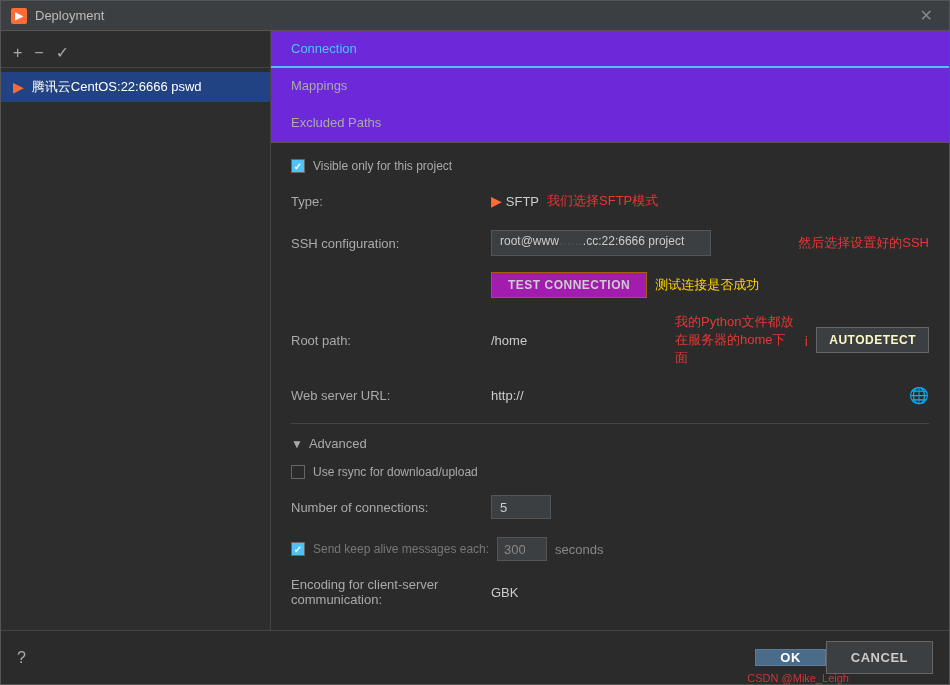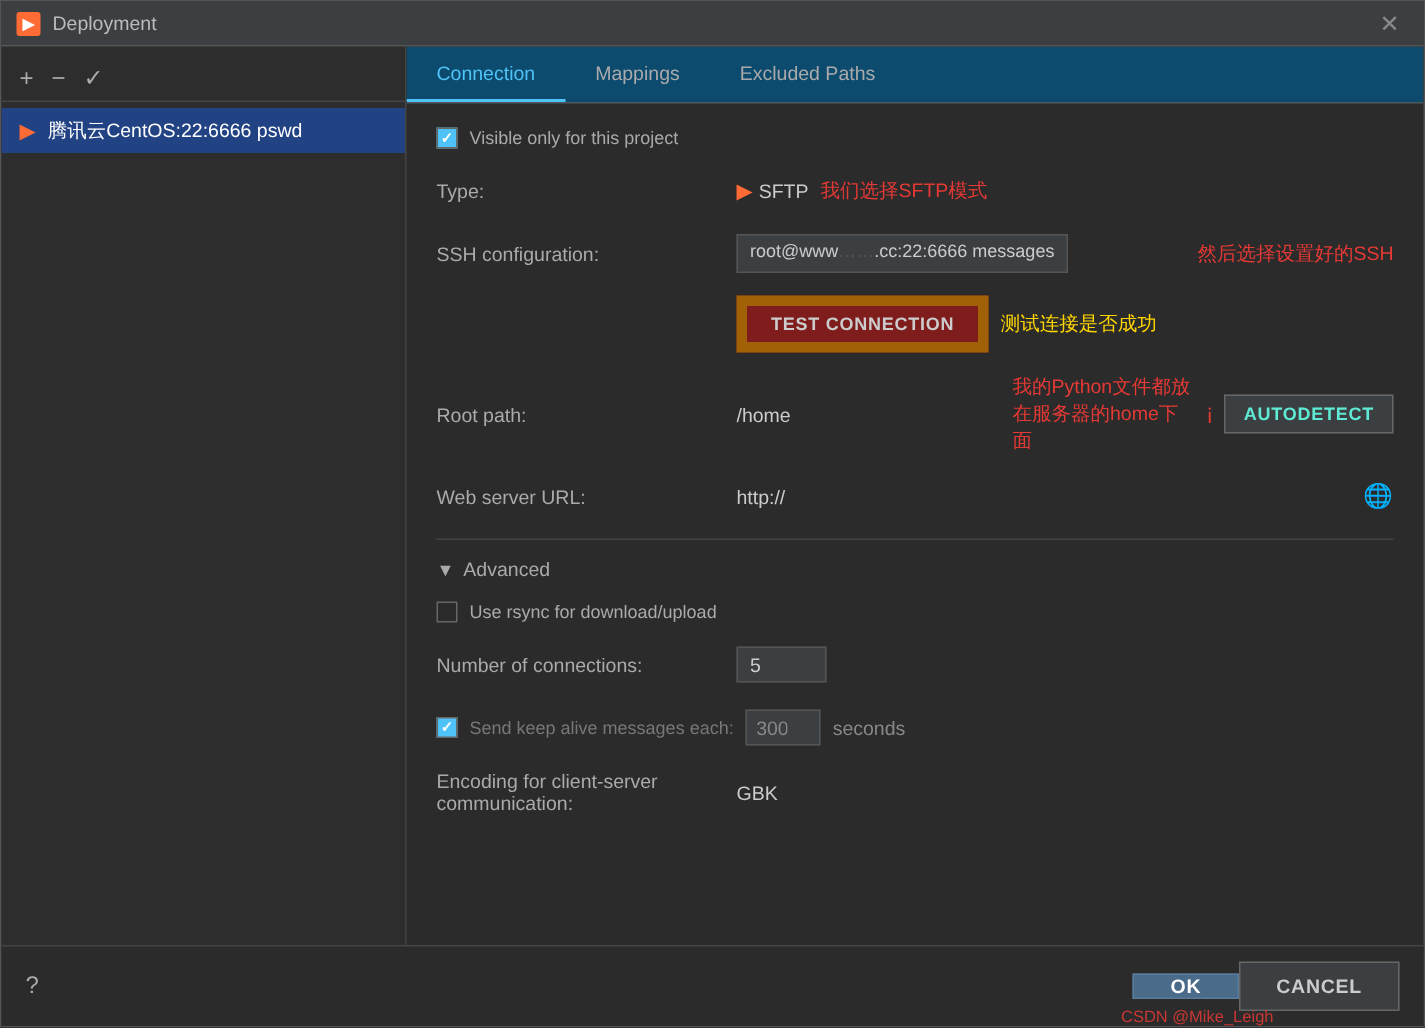--- a/index.html
+++ b/index.html
@@ -104,22 +104,23 @@
     }
     .right-panel {
       flex: 1;
       display: flex;
       flex-direction: column;
       overflow: hidden;
     }
     .tabs {
       display: flex;
       border-bottom: 1px solid #555;
-      background: #0c4a6e;
-      flex-shrink: 0;
+      background: #6d28d9;
+      flex-shrink: 0;
+      flex-direction: column;
     }
     .tab {
       padding: 10px 20px;
       cursor: pointer;
       color: #aaa;
       border-bottom: 2px solid transparent;
       font-size: 13px;
     }
     .tab.active {
       color: #4fc3f7;
@@ -190,22 +191,22 @@
     }
     .annotation-red {
       color: #e53935;
       font-size: 13px;
     }
     .annotation-yellow {
       color: #ffd600;
       font-size: 13px;
     }
     .btn-test {
-      background: #7f1d1d;
-      border: 7px solid #a16207;
+      background: #a21caf;
+      border: 1px solid #a16207;
       color: #ccc;
       padding: 5px 16px;
       cursor: pointer;
       font-size: 12px;
       font-weight: bold;
       letter-spacing: 0.5px;
     }
     .root-path-field {
       background: transparent;
       border: none;
@@ -214,21 +215,21 @@
       flex: 1;
     }
     .info-icon {
       color: #e53935;
       font-size: 14px;
       cursor: pointer;
     }
     .btn-autodetect {
       background: #3c3f41;
       border: 1px solid #666;
-      color: #5eead4;
+      color: #fef9c3;
       padding: 5px 12px;
       cursor: pointer;
       font-size: 12px;
       font-weight: bold;
       letter-spacing: 0.5px;
     }
     .webserver-field {
       background: transparent;
       border: none;
       color: #ccc;
@@ -403,21 +404,21 @@
             </div>
             <span class="annotation-red">我们选择SFTP模式</span>
           </div>
         </div>
 
         <div class="form-row">
           <span class="form-label">SSH configuration:</span>
           <div class="form-value">
             <div class="input-field-ssh">
               <div class="ssh-config-display">
-                <span>root@www</span><span style="color:#555">……</span><span>.cc:22:6666  messages</span>
+                <span>root@www</span><span style="color:#555">……</span><span>.cc:22:6666  project</span>
               </div>
             </div>
             <span class="annotation-red">然后选择设置好的SSH</span>
           </div>
         </div>
 
         <div class="form-row">
           <span class="form-label"></span>
           <div class="form-value">
             <button class="btn-test">TEST CONNECTION</button>

